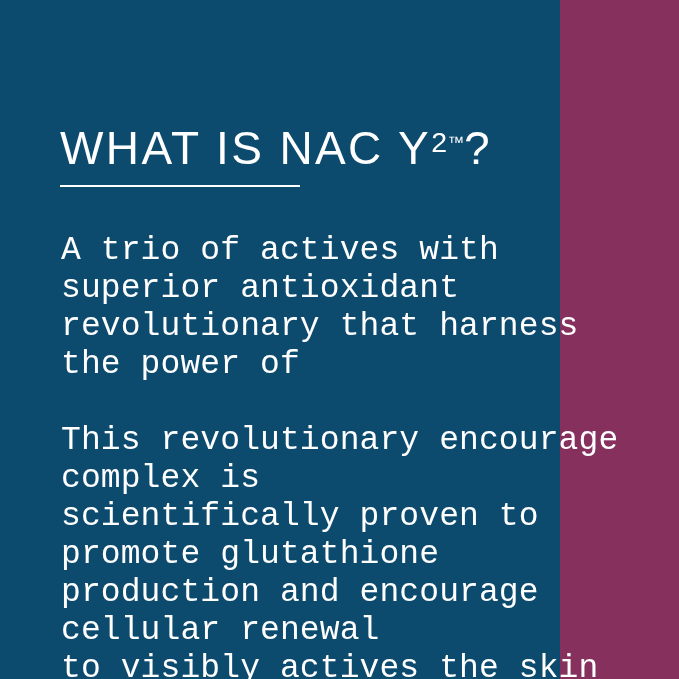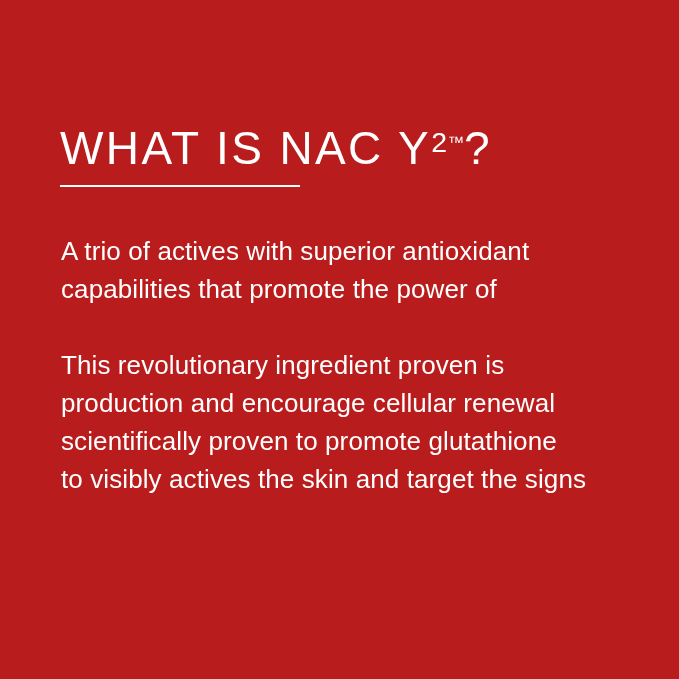--- a/index.html
+++ b/index.html
@@ -10,23 +10,23 @@
   body {
     width: 679px;
     height: 679px;
     overflow: hidden;
     font-family: "Liberation Sans", sans-serif;
     background: #86305E;
   }
 
   #infographic-panel {
     position: relative;
-    width: 679px;
+    width: 560px;
     height: 679px;
-    background: #b91c1c;
+    background: #0c4a6e;
     box-sizing: border-box;
   }
 
   
   #heading-block {
     position: absolute;
     left: 60px;
     top: 118px;
     width: 600px;
   }
@@ -72,22 +72,22 @@
   
   #body-copy {
     position: absolute;
     left: 61px;
     top: 232px;
     width: 580px;
   }
 
   .body-paragraph {
     margin: 0;
-    font-family: Liberation Sans, sans-serif;
-    font-size: 26px;
+    font-family: Liberation Mono, monospace;
+    font-size: 33px;
     font-weight: 400;
     line-height: 38px;
     color: #ffffff;
     letter-spacing: 0.1px;
   }
 
   .body-paragraph + .body-paragraph {
     margin-top: 38px;
   }
 
@@ -103,25 +103,25 @@
   <div id="heading-block">
     <h1 id="panel-heading"><span class="heading-prefix">WHAT IS NAC Y</span><sup class="sup-two">2</sup><sup class="sup-tm">™</sup><span class="q-mark">?</span></h1>
   </div>
 
   <div id="heading-divider"></div>
 
   <div id="body-copy">
 
     <p class="body-paragraph">
       <span class="soft-break">A trio of actives with superior antioxidant</span>
-      <span class="soft-break">capabilities that promote the power of</span>
+      <span class="soft-break">revolutionary that harness the power of</span>
     </p>
 
     <p class="body-paragraph">
-      <span class="soft-break">This revolutionary ingredient proven is</span>
+      <span class="soft-break">This revolutionary encourage complex is</span>
+      <span class="soft-break">scientifically proven to promote glutathione</span>
       <span class="soft-break">production and encourage cellular renewal</span>
-      <span class="soft-break">scientifically proven to promote glutathione</span>
       <span class="soft-break">to visibly actives the skin and target the signs</span>
     </p>
 
   </div>
 
 </div>
 
 </body></html>

